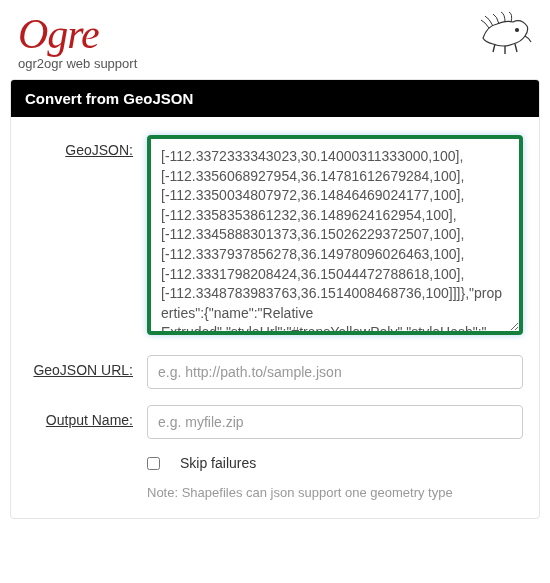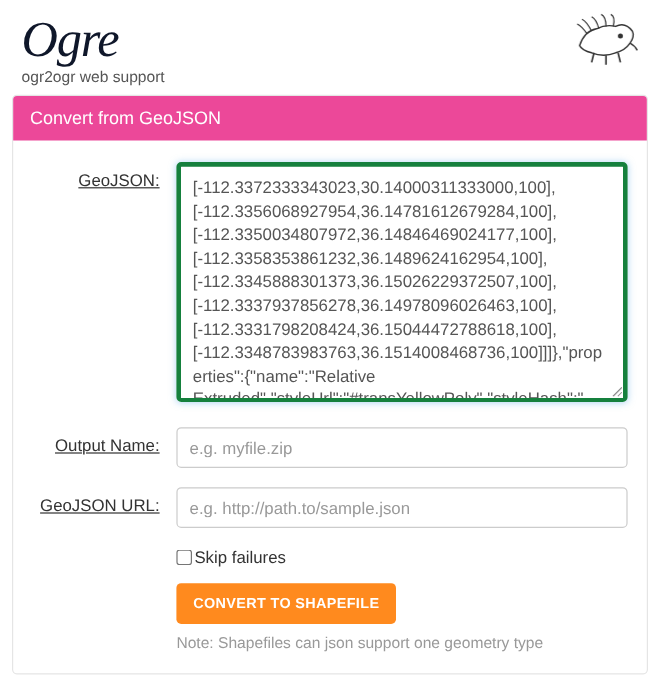--- a/index.html
+++ b/index.html
@@ -14,21 +14,21 @@
       color: #333;
     }
     .header {
       padding: 10px 18px 8px 18px;
       position: relative;
     }
     .logo {
       font-family: "Brush Script MT", cursive;
       font-size: 42px;
       font-weight: 400;
-      color: #0f172a;
+      color: #b91c1c;
       font-style: italic;
       letter-spacing: -1px;
     }
     .subtitle {
       font-size: 13px;
       color: #555;
       margin-top: -2px;
     }
     .boar-icon {
       position: absolute;
@@ -36,25 +36,25 @@
       top: 8px;
       width: 60px;
       height: 50px;
     }
     .panel {
       margin: 0 10px 10px 10px;
       border: 1px solid #e5e5e5;
       border-radius: 4px;
     }
     .panel-heading {
-      background: #ec4899;
+      background: #000000;
       color: #fff;
       padding: 10px 14px;
       font-size: 15px;
-      font-weight: 400;
+      font-weight: 700;
       border-top-left-radius: 3px;
       border-top-right-radius: 3px;
     }
     .panel-body {
       padding: 18px 16px 18px 16px;
     }
     .form-row {
       display: flex;
       margin-bottom: 16px;
       align-items: flex-start;
@@ -99,21 +99,21 @@
     input.form-control::placeholder {
       color: #999;
     }
     .checkbox-row {
       margin-left: 120px;
       margin-bottom: 14px;
       font-size: 14px;
       color: #333;
       display: flex;
       align-items: center;
-      gap: 2px;
+      gap: 20px;
     }
     .checkbox-row input[type="checkbox"] {
       width: 13px;
       height: 13px;
     }
     .btn-row {
       margin-left: 120px;
       margin-bottom: 8px;
     }
     .btn-convert {
@@ -168,38 +168,35 @@
 [-112.3350034807972,36.14846469024177,100],
 [-112.3358353861232,36.1489624162954,100],
 [-112.3345888301373,36.15026229372507,100],
 [-112.3337937856278,36.14978096026463,100],
 [-112.3331798208424,36.15044472788618,100],
 [-112.3348783983763,36.1514008468736,100]]]},"properties":{"name":"Relative Extruded","styleUrl":"#transYellowPoly","styleHash":"-c0180c0"}}]}</textarea>
       </div>
     </div>
 
     <div class="form-row">
+      <div class="form-label">GeoJSON URL:</div>
+      <div class="form-control-wrap">
+        <input type="text" class="form-control" placeholder="e.g. http://path.to/sample.json" style="">
+      </div>
+    </div>
+
+    <div class="form-row">
       <div class="form-label">Output Name:</div>
       <div class="form-control-wrap">
         <input type="text" class="form-control" placeholder="e.g. myfile.zip" style="">
       </div>
     </div>
 
-    <div class="form-row">
-      <div class="form-label">GeoJSON URL:</div>
-      <div class="form-control-wrap">
-        <input type="text" class="form-control" placeholder="e.g. http://path.to/sample.json" style="">
-      </div>
-    </div>
-
     <div class="checkbox-row">
       <input type="checkbox" style="">
       <span>Skip failures</span>
     </div>
 
-    <div class="btn-row">
-      <button class="btn-convert">CONVERT TO SHAPEFILE</button>
-    </div>
 
     <div class="note">Note: Shapefiles can json support one geometry type</div>
 
   </div>
 </div>
 
 </body></html>

